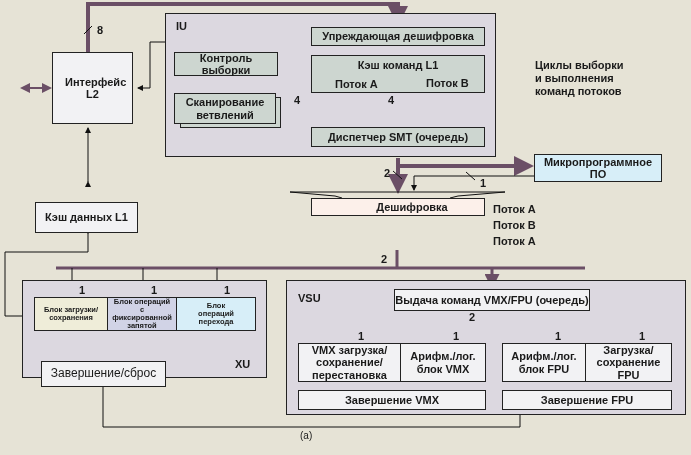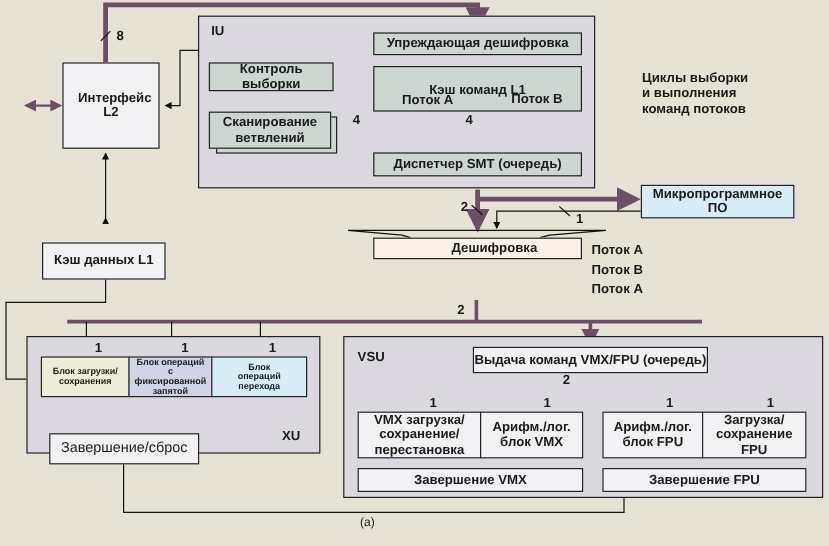--- a/index.html
+++ b/index.html
@@ -114,21 +114,21 @@
 <div class="box white sm" style="left:52px;top:52px;width:81px;height:72px;font-size:11px;">
   <span style="width:55px;">Интерфейс L2</span>
 </div>
 <span class="lbl" style="left:97px;top:24px;">8</span>
 
 <div class="region" style="left:165px;top:13px;width:331px;height:144px;"></div>
 <span class="lbl" style="left:176px;top:20px;">IU</span>
 <div class="box green sm" style="left:311px;top:27px;width:174px;height:19px;">
   <span>Упреждающая дешифровка</span>
 </div>
-<div class="box green sm" style="left:311px;top:55px;width:174px;height:38px;align-items:flex-start;padding-top:13px;">
+<div class="box green sm" style="left:311px;top:55px;width:174px;height:38px;align-items:flex-start;padding-top:3px;">
   <span>Кэш команд L1</span>
 </div>
 <span class="lbl" style="left:335px;top:78px;">Поток A</span>
 <span class="lbl" style="left:426px;top:77px;">Поток B</span>
 <div class="box green sm" style="left:174px;top:52px;width:104px;height:24px;">
   <span>Контроль выборки</span>
 </div>
 <div class="box green" style="left:180px;top:97px;width:101px;height:31px;"></div>
 <div class="box green sm" style="left:174px;top:93px;width:102px;height:31px;">
   <span style="width:80px;">Сканирование ветвлений</span>

